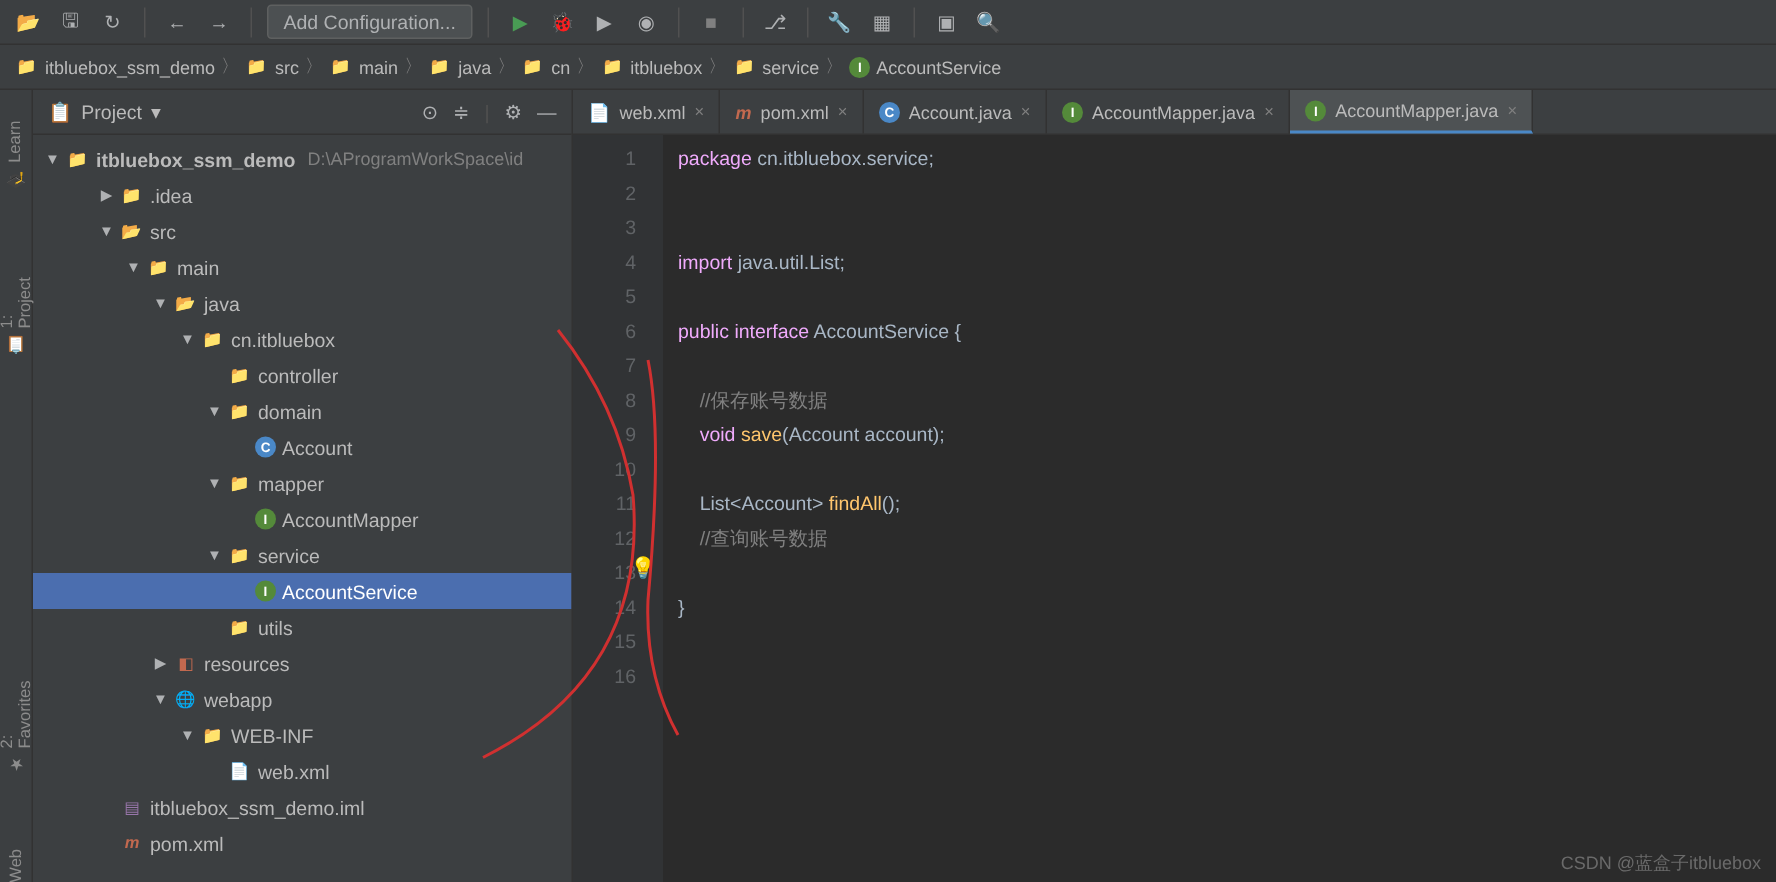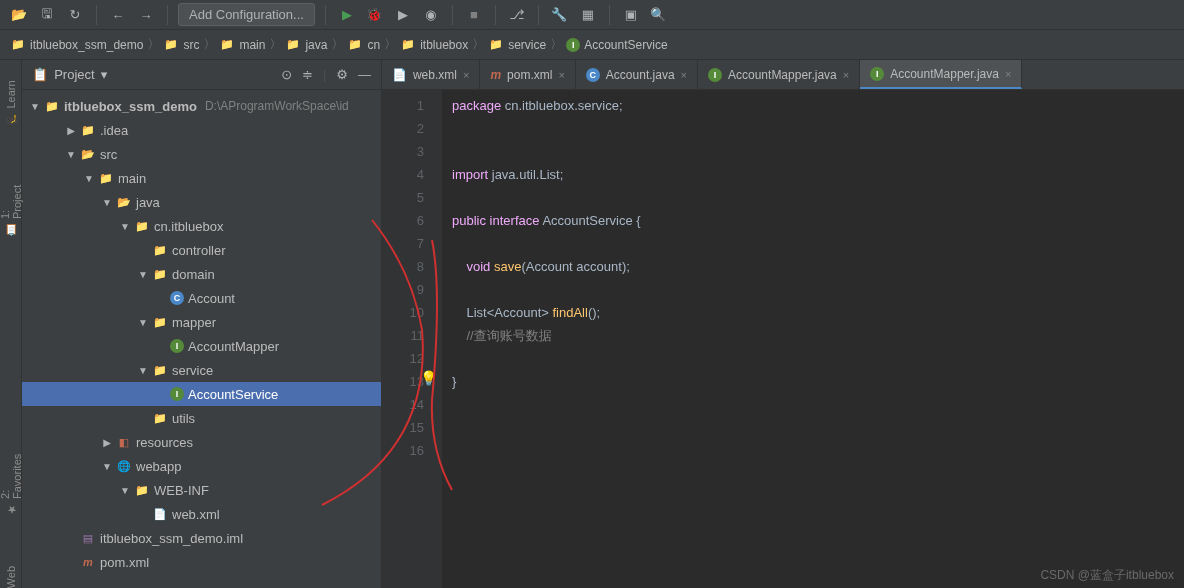--- a/index.html
+++ b/index.html
@@ -301,20 +301,21 @@
         </div>
       <div class="gutter-mark"></div>
       <div class="code" id="code">
           <div class="code-line"><span class="kw">package</span> <span class="pkg">cn.itbluebox.service</span><span class="punct">;</span></div>
           <div class="code-line"></div>
           <div class="code-line"></div>
           <div class="code-line"><span class="kw">import</span> <span class="pkg">java.util.List</span><span class="punct">;</span></div>
           <div class="code-line"></div>
           <div class="code-line"><span class="kw">public</span> <span class="kw">interface</span> <span class="cls">AccountService</span> <span class="punct">{</span></div>
           <div class="code-line"></div>
+          <div class="code-line">    <span class="comment">//保存账号数据</span></div>
           <div class="code-line">    <span class="kw">void</span> <span class="method">save</span><span class="punct">(</span><span class="cls">Account</span> <span class="type">account</span><span class="punct">);</span></div>
           <div class="code-line"></div>
           <div class="code-line">    <span class="cls">List</span><span class="punct">&lt;</span><span class="cls">Account</span><span class="punct">&gt;</span> <span class="method">findAll</span><span class="punct">();</span></div>
           <div class="code-line">    <span class="comment">//查询账号数据</span></div>
           <div class="code-line"></div>
           <div class="code-line"><span class="punct">}</span></div>
           <div class="code-line"></div>
         </div>
       <span class="bulb">💡</span>
       <svg class="annotation-curve" style="left:-70px; top:0" width="160" height="420">

